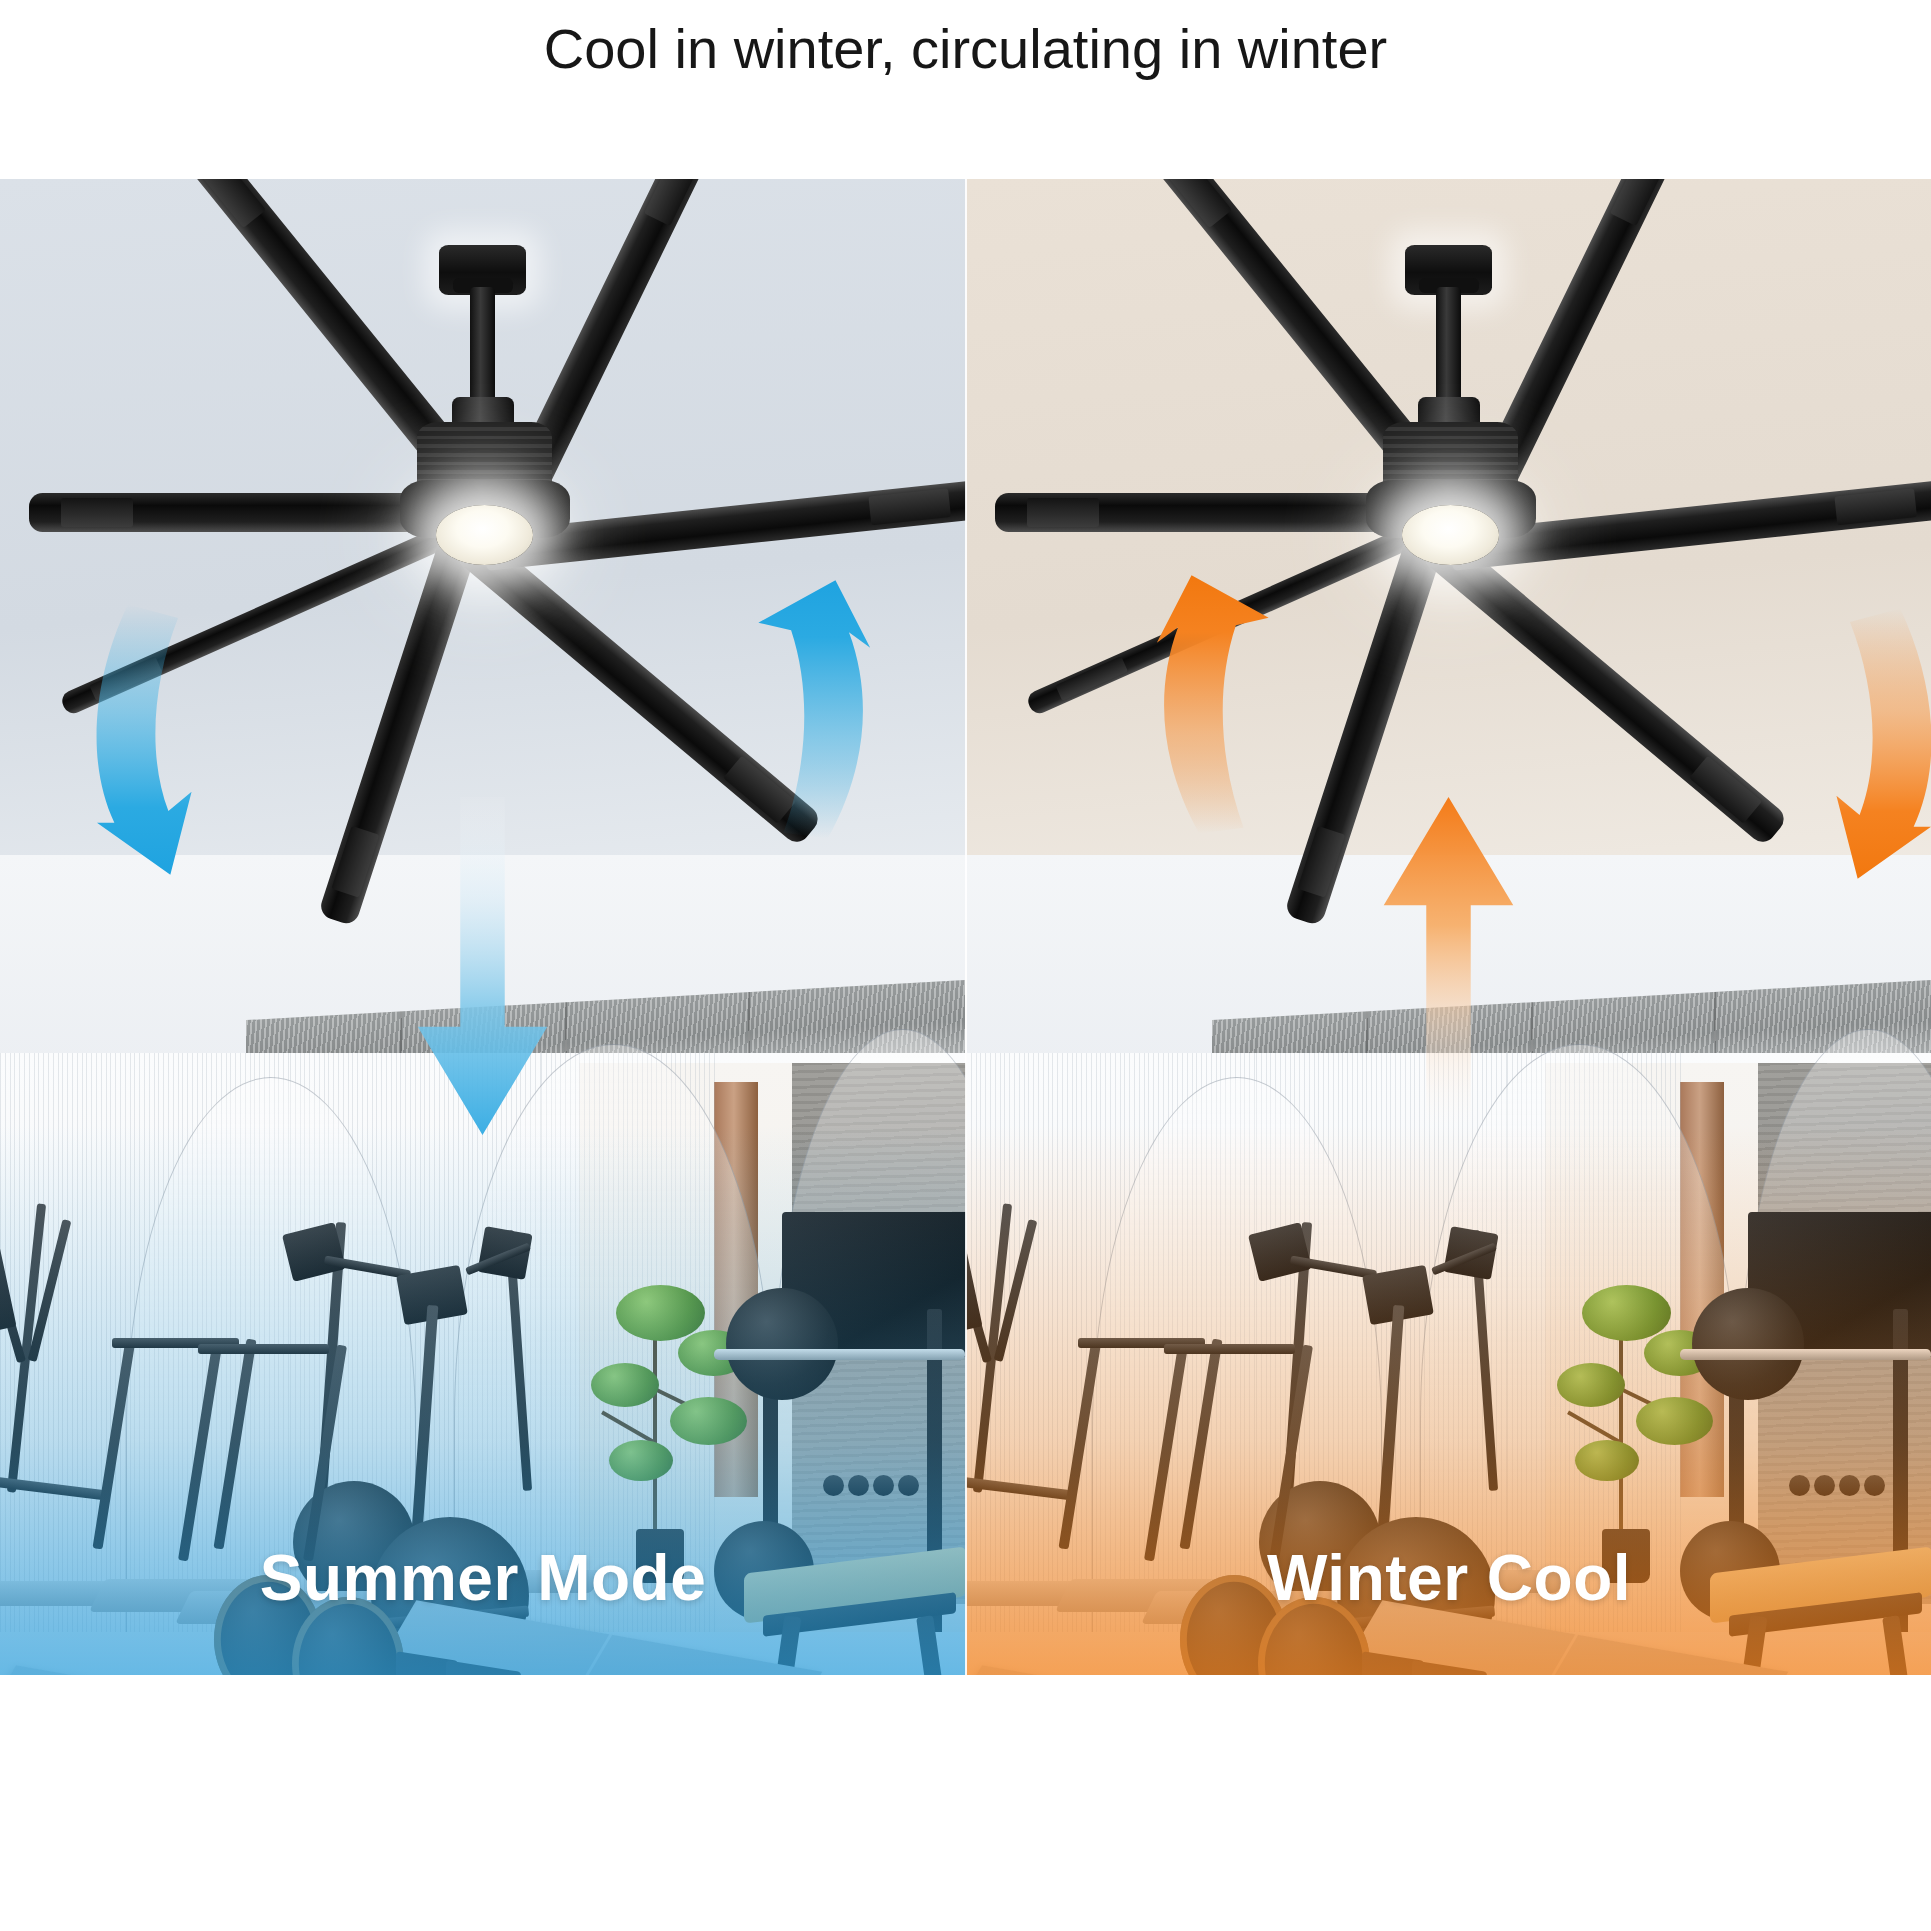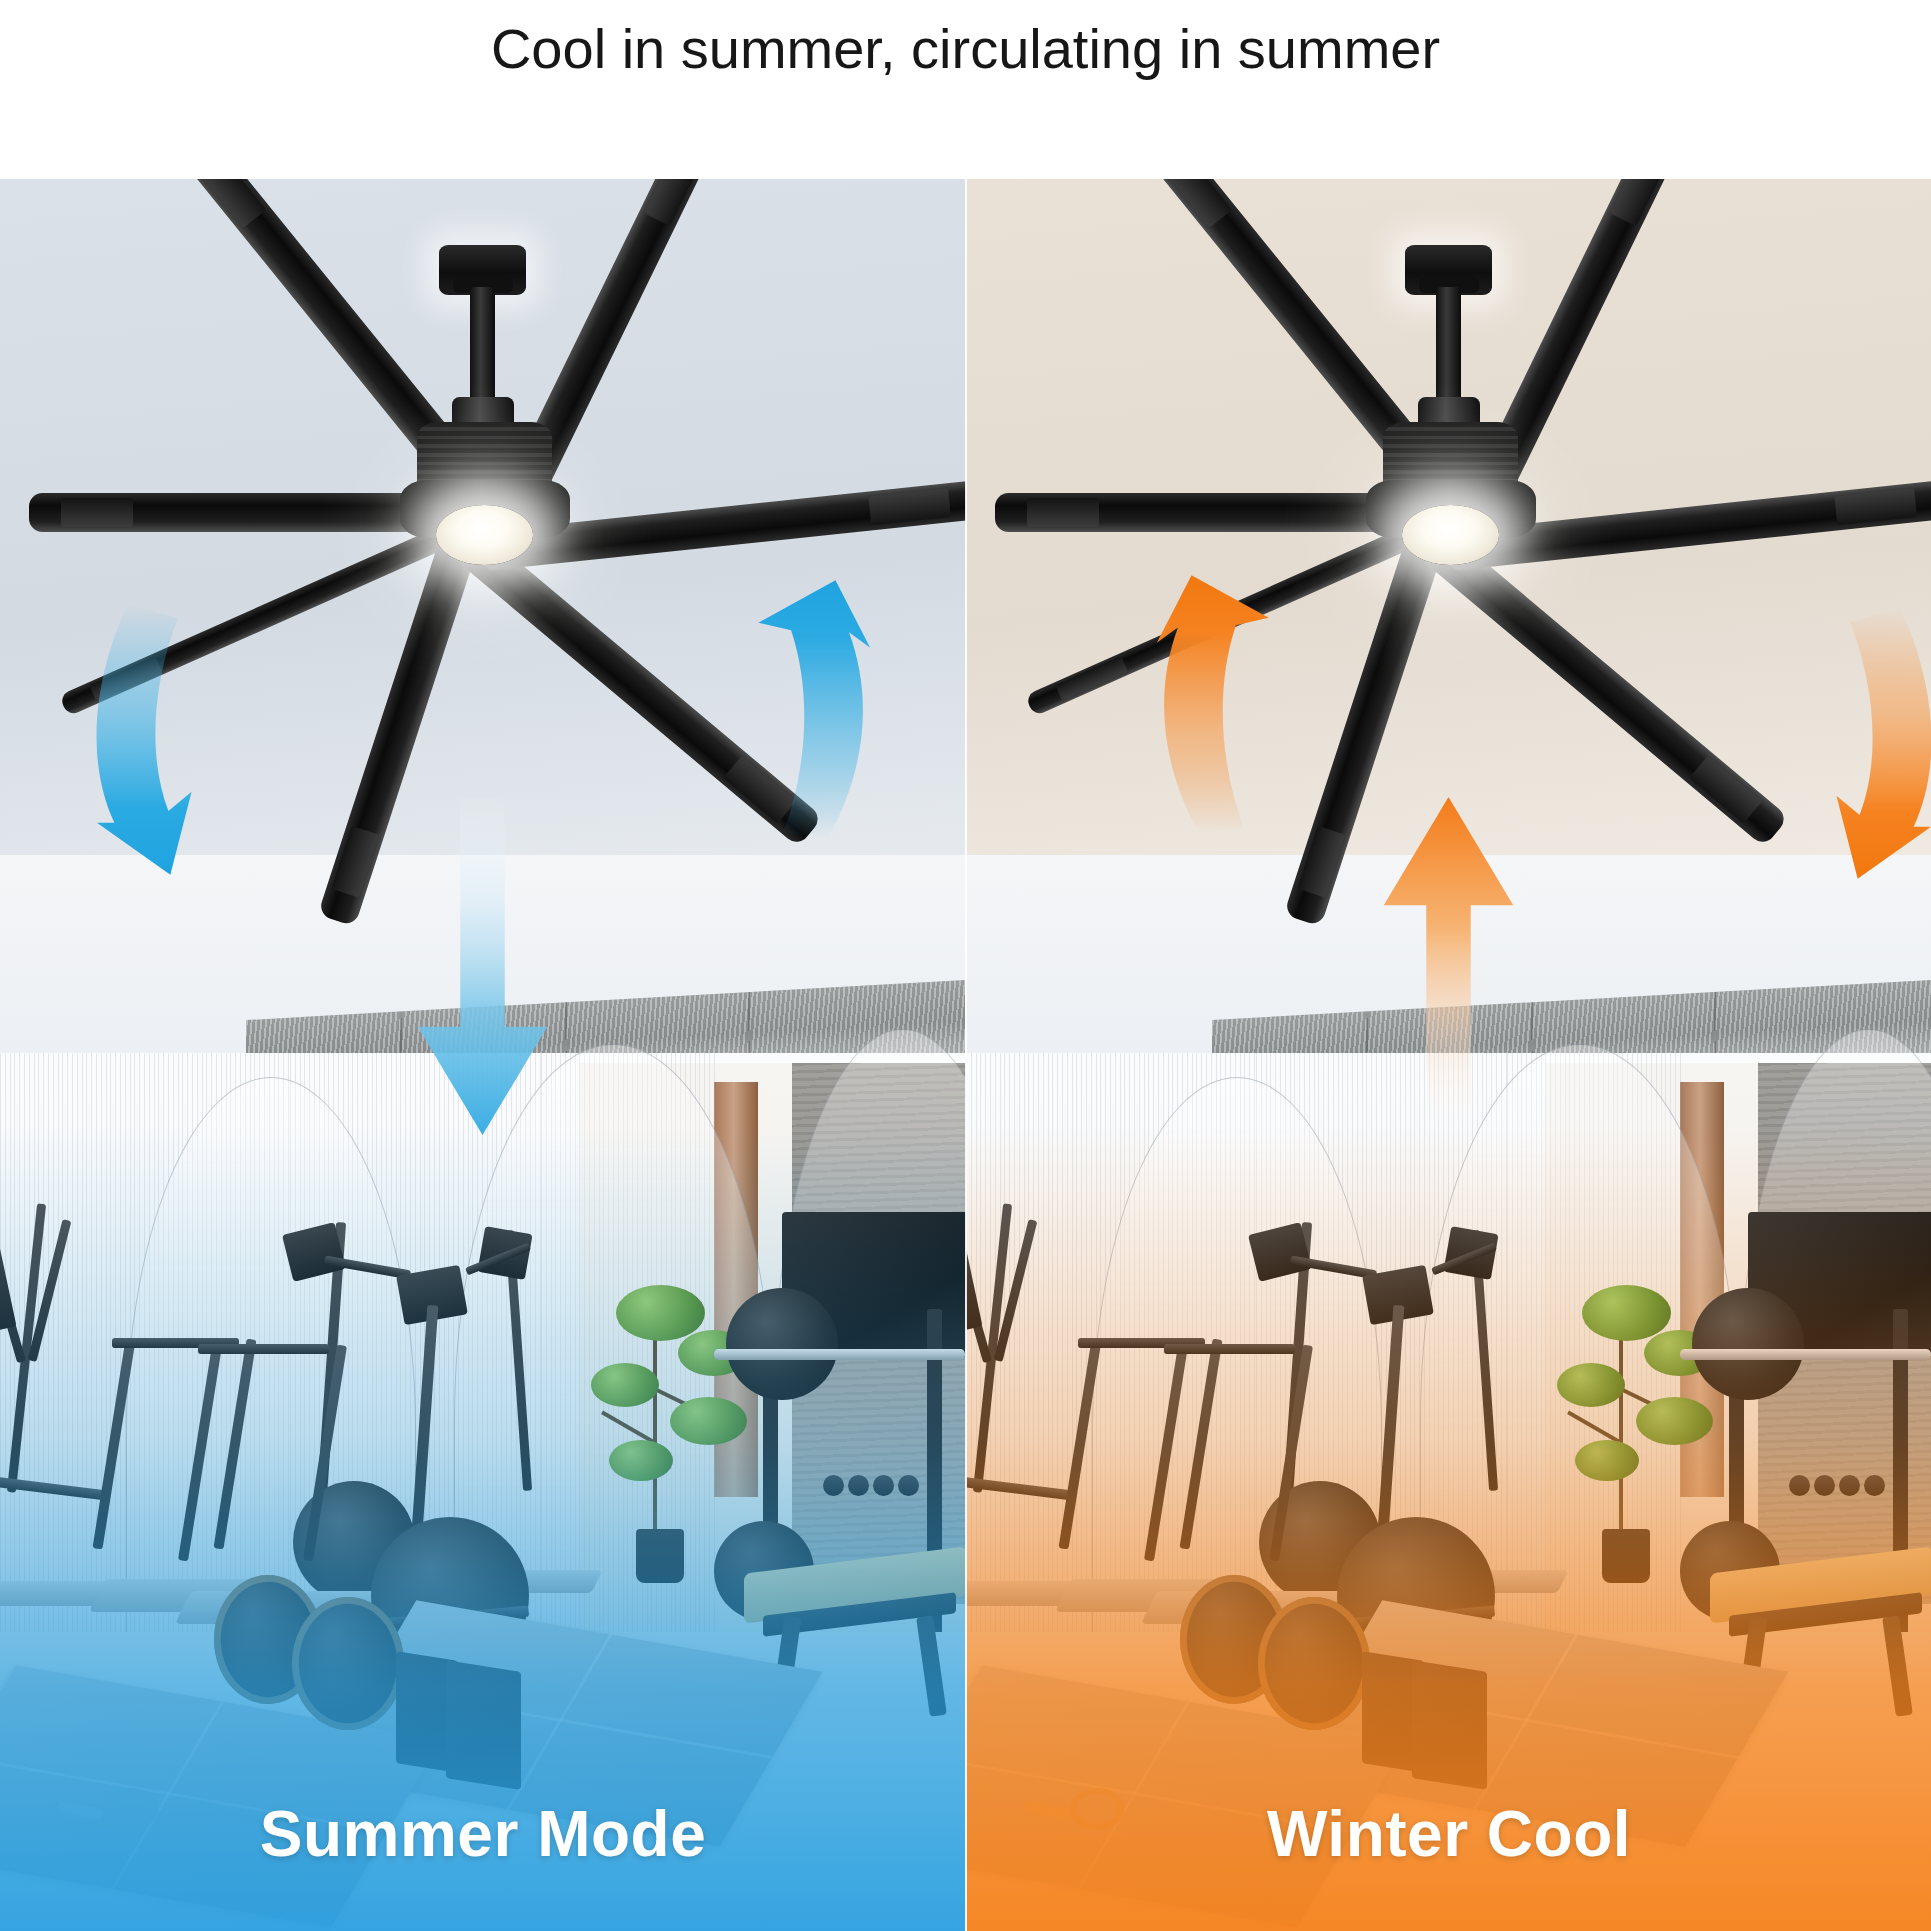--- a/index.html
+++ b/index.html
@@ -21,21 +21,21 @@
     letter-spacing:-1px; line-height:1; padding-top:17.4px;
     white-space:nowrap;
   }
   .subtitle {
     font-size:56px; font-weight:400; color:#171717;
     line-height:1; padding-top:21px; white-space:nowrap;
   }
 
   
   .panels { position:absolute; left:0; top:179px; width:1931px; height:1752px; }
-  .panel { position:absolute; top:0; width:966px; height:1752px; overflow:hidden; }
+  .panel { position:absolute; top:0; width:966px; height:1496px; overflow:hidden; }
   .panel.left  { left:0; }
   .panel.right { left:966px; }
 
   
   .ceiling { position:absolute; left:0; top:0; width:966px; height:734px; }
   .left  .ceiling { background:linear-gradient(175deg,#dbe1e8 0%,#d3dae2 55%,#e9edf1 100%); }
   .right .ceiling { background:linear-gradient(175deg,#eae1d6 0%,#e4dbd0 55%,#f1ece5 100%); }
 
   
   .fan { position:absolute; left:0; top:0; width:966px; height:734px; }
@@ -215,21 +215,21 @@
     letter-spacing:0.5px; text-shadow:0 1.9px 6.8px rgba(0,0,0,.18);
   }
   .divider { position:absolute; left:965px; top:179px; width:1.9px; height:1752px; background:rgba(255,255,255,.9); }
 </style>
 </head>
 <body>
 
 <div class="poster">
 
   <div class="header">
-    <div class="subtitle">Cool in summer, circulating in summer</div>
+    <div class="subtitle">Cool in winter, circulating in winter</div>
   </div>
 
   <div class="panels">
 
     <div class="panel left">
       <div class="ceiling"></div>
 
       <div class="gym">
         <div class="gym-inner">
           <div class="gym-ceil"></div>

